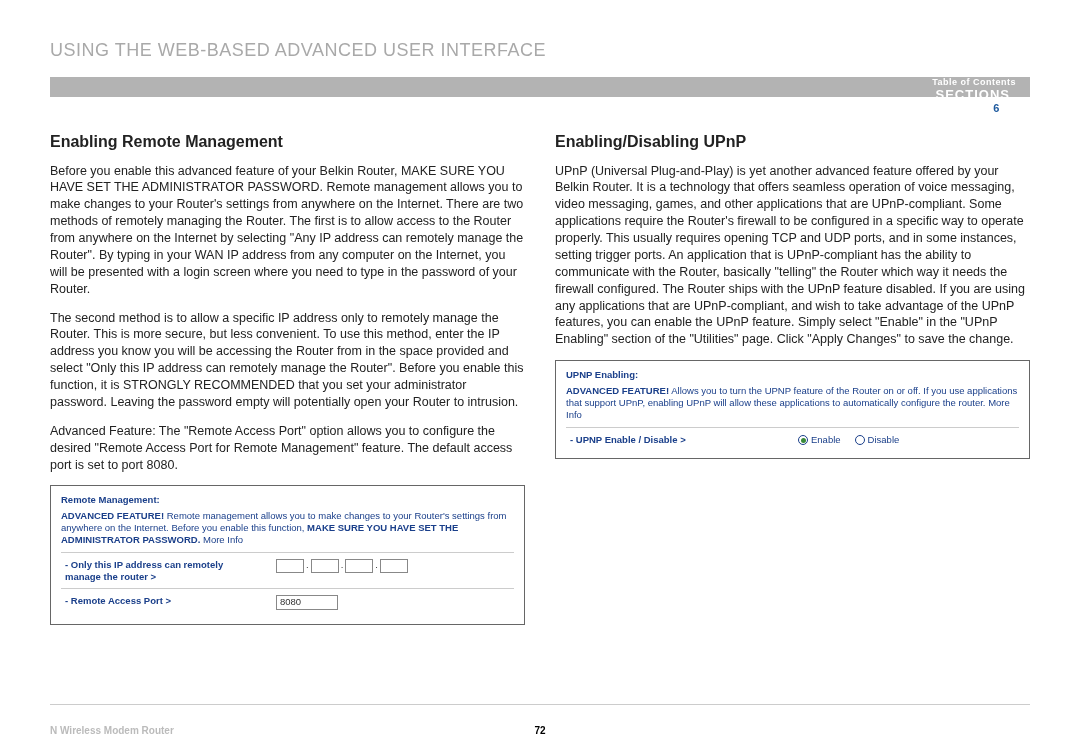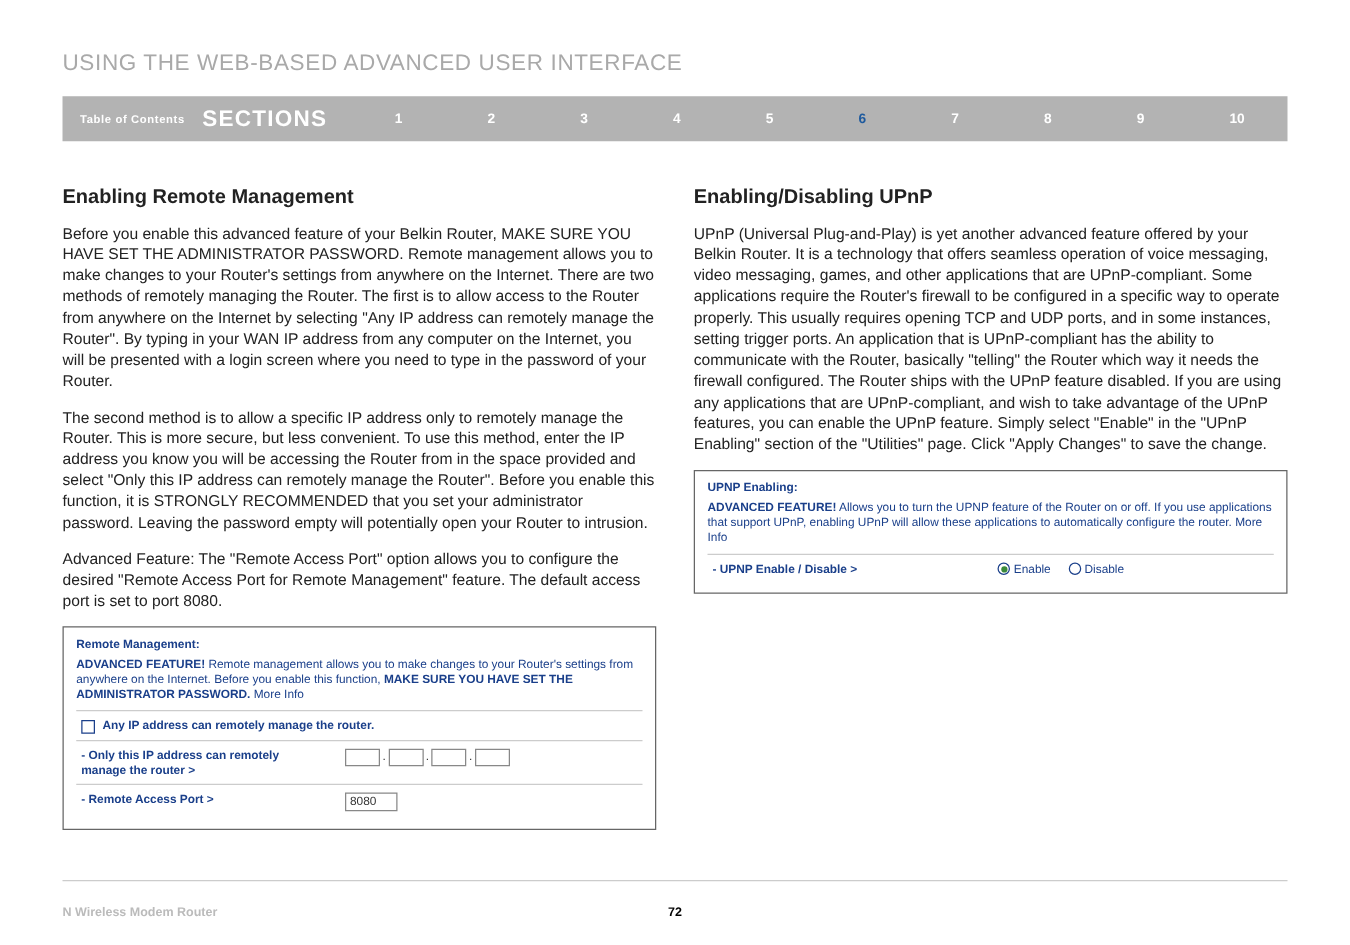--- a/index.html
+++ b/index.html
@@ -14,34 +14,35 @@
   }
   .page-title {
     color: #a9a9a9;
     font-weight: normal;
     letter-spacing: 0.5px;
     font-size: 18px;
     margin-bottom: 16px;
   }
   .nav-bar {
     background: #b3b3b3;
-    height: 36px;
-    display: flex;
-    align-items: center;
+    height: 20px;
+    display: flex;
+    align-items: flex-end;
     font-size: 10px;
     font-weight: bold;
     color: #fff;
+    flex-direction: column;
   }
   .nav-toc {
     padding: 0 14px;
     letter-spacing: 0.5px;
     font-size: 9px;
   }
   .nav-sections {
-    font-size: 18px;
+    font-size: 13px;
     letter-spacing: 1px;
     padding-right: 20px;
   }
   .nav-nums {
     display: flex;
     flex: 1;
     justify-content: space-around;
   }
   .nav-num { color: #fff; font-size: 11px; font-weight: bold; cursor: pointer; }
   .nav-num.active { color: #1e5a9e; }
@@ -89,21 +90,21 @@
   .panel-row-split .lbl { width: 195px; color: #1a3f8a; font-weight: bold; line-height: 1.3; }
   .ip-seg {
     display: inline-block;
     width: 28px; height: 14px;
     border: 1px solid #888;
     background: #fff;
     vertical-align: middle;
   }
   .dot { color: #333; padding: 0 2px; }
   .port-box {
-    width: 42px; height: 15px;
+    width: 62px; height: 15px;
     border: 1px solid #888;
     background: #fff;
     font-size: 9.5px;
     padding: 0 3px;
     color: #333;
     display: inline-flex;
     align-items: center;
   }
   .upnp-row {
     border-top: 1px solid #ccc;
@@ -170,24 +171,20 @@
     <p>Before you enable this advanced feature of your Belkin Router, MAKE SURE YOU HAVE SET THE ADMINISTRATOR PASSWORD. Remote management allows you to make changes to your Router's settings from anywhere on the Internet. There are two methods of remotely managing the Router. The first is to allow access to the Router from anywhere on the Internet by selecting "Any IP address can remotely manage the Router". By typing in your WAN IP address from any computer on the Internet, you will be presented with a login screen where you need to type in the password of your Router.</p>
     <p>The second method is to allow a specific IP address only to remotely manage the Router. This is more secure, but less convenient. To use this method, enter the IP address you know you will be accessing the Router from in the space provided and select "Only this IP address can remotely manage the Router". Before you enable this function, it is STRONGLY RECOMMENDED that you set your administrator password. Leaving the password empty will potentially open your Router to intrusion.</p>
     <p>Advanced Feature: The "Remote Access Port" option allows you to configure the desired "Remote Access Port for Remote Management" feature. The default access port is set to port 8080.</p>
 
     <div class="panel">
       <div class="panel-title">Remote Management:</div>
       <div class="panel-desc">
         <b>ADVANCED FEATURE!</b><span> Remote management allows you to make changes to your Router's settings from anywhere on the Internet. Before you enable this function, </span><b>MAKE SURE YOU HAVE SET THE ADMINISTRATOR PASSWORD.</b>
         <a class="panel-link">More Info</a>
       </div>
-      <div class="panel-row first">
-        <span class="chk"></span>
-        <span class="row-label">Any IP address can remotely manage the router.</span>
-      </div>
       <div class="panel-row-split">
         <span class="lbl">- Only this IP address can remotely manage the router &gt;</span>
         <span>
           <span class="ip-seg"></span><span class="dot">.</span><span class="ip-seg"></span><span class="dot">.</span><span class="ip-seg"></span><span class="dot">.</span><span class="ip-seg"></span>
         </span>
       </div>
       <div class="panel-row-split">
         <span class="lbl">- Remote Access Port &gt;</span>
         <span class="port-box">8080</span>
       </div>

